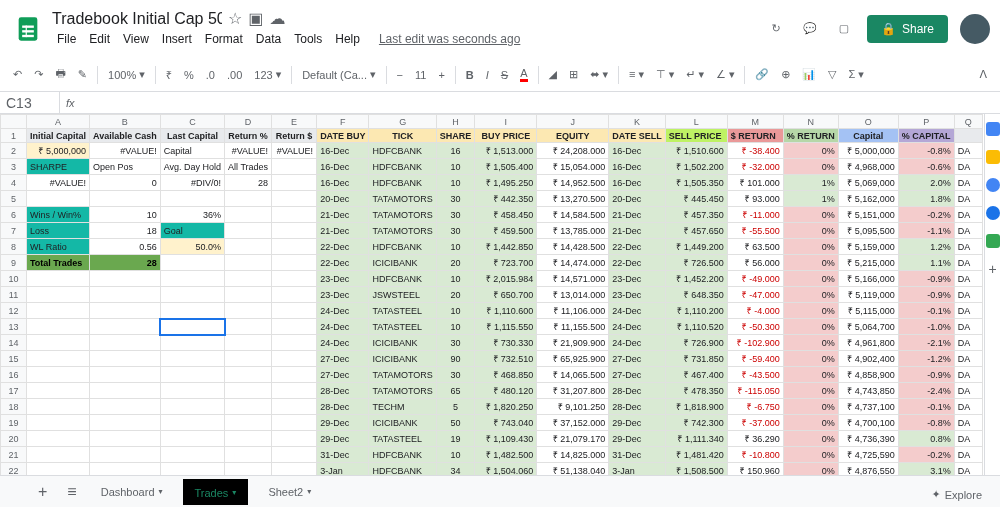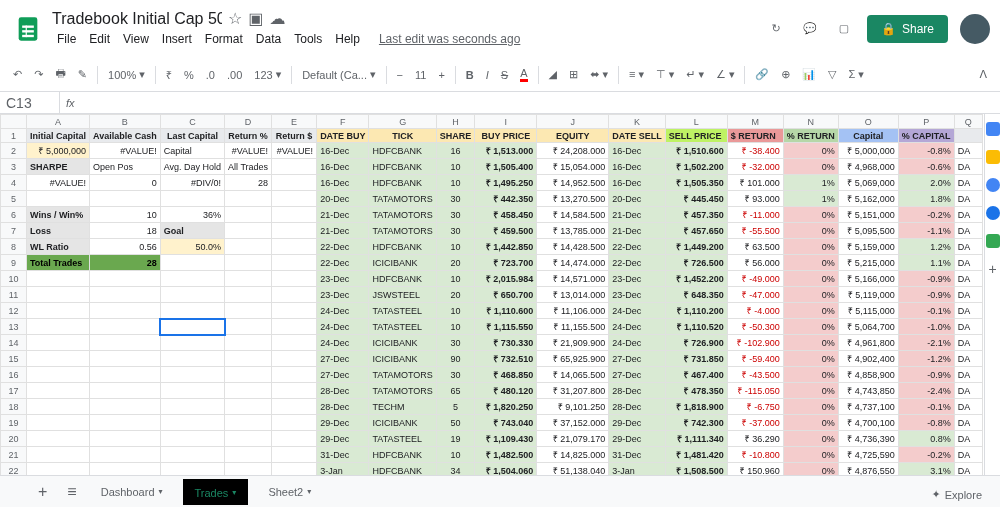--- a/index.html
+++ b/index.html
@@ -31,25 +31,25 @@
 th.row-h{background:#f8f9fa;width:26px;text-align:center;position:sticky;left:0;z-index:2}
 td.row-h{background:#f8f9fa;text-align:center;color:#5f6368;position:sticky;left:0}
 .hdr{background:#e8eaed;font-weight:bold;text-align:center;font-size:9px}
 .hdr-cream{background:#fce8b2;font-weight:bold;text-align:center}
 .hdr-orange{background:#bef264;font-weight:bold;text-align:left}
 .hdr-red{background:#ea9999;font-weight:bold;}
 .hdr-green{background:#b6d7a8;font-weight:bold;text-align:center}
 .hdr-blue{background:#a4c2f4;font-weight:bold;text-align:center}
 .hdr-purple{background:#b4a7d6;font-weight:bold;text-align:left}
 .gold{background:#fff2cc}
-.label{background:#e5e5e5;font-weight:bold}
+.label{background:#14b8a6;font-weight:normal}
 .green-cell{background:#6aa84f;color:#000;font-weight:bold}
 .r{text-align:right}
 .c{text-align:center}
-.bold{font-weight:bold}
+.bold{font-weight:normal}
 .green-row{background:#d9ead3}
 .red-txt{color:#cc0000}
 .pct-neg{background:#f4cccc;text-align:right}
 .pct-pos{background:#d9ead3;text-align:right}
 .pct-zero{background:#f4cccc;text-align:right}
 .sel{outline:2px solid #1a73e8;outline-offset:-1px}
 .tabs{position:absolute;bottom:0;left:0;right:0;height:32px;border-top:1px solid #dadce0;display:flex;align-items:center;padding:0 30px;background:#f8f9fa;gap:4px}
 .tab{padding:6px 12px;font-size:11px;color:#5f6368;display:flex;align-items:center;gap:4px}
 .tab.active{background:#000000;color:#1a8763;border-top:2px solid transparent;font-weight:500}
 .tab-add{padding:4px 8px;color:#5f6368;font-size:16px}

